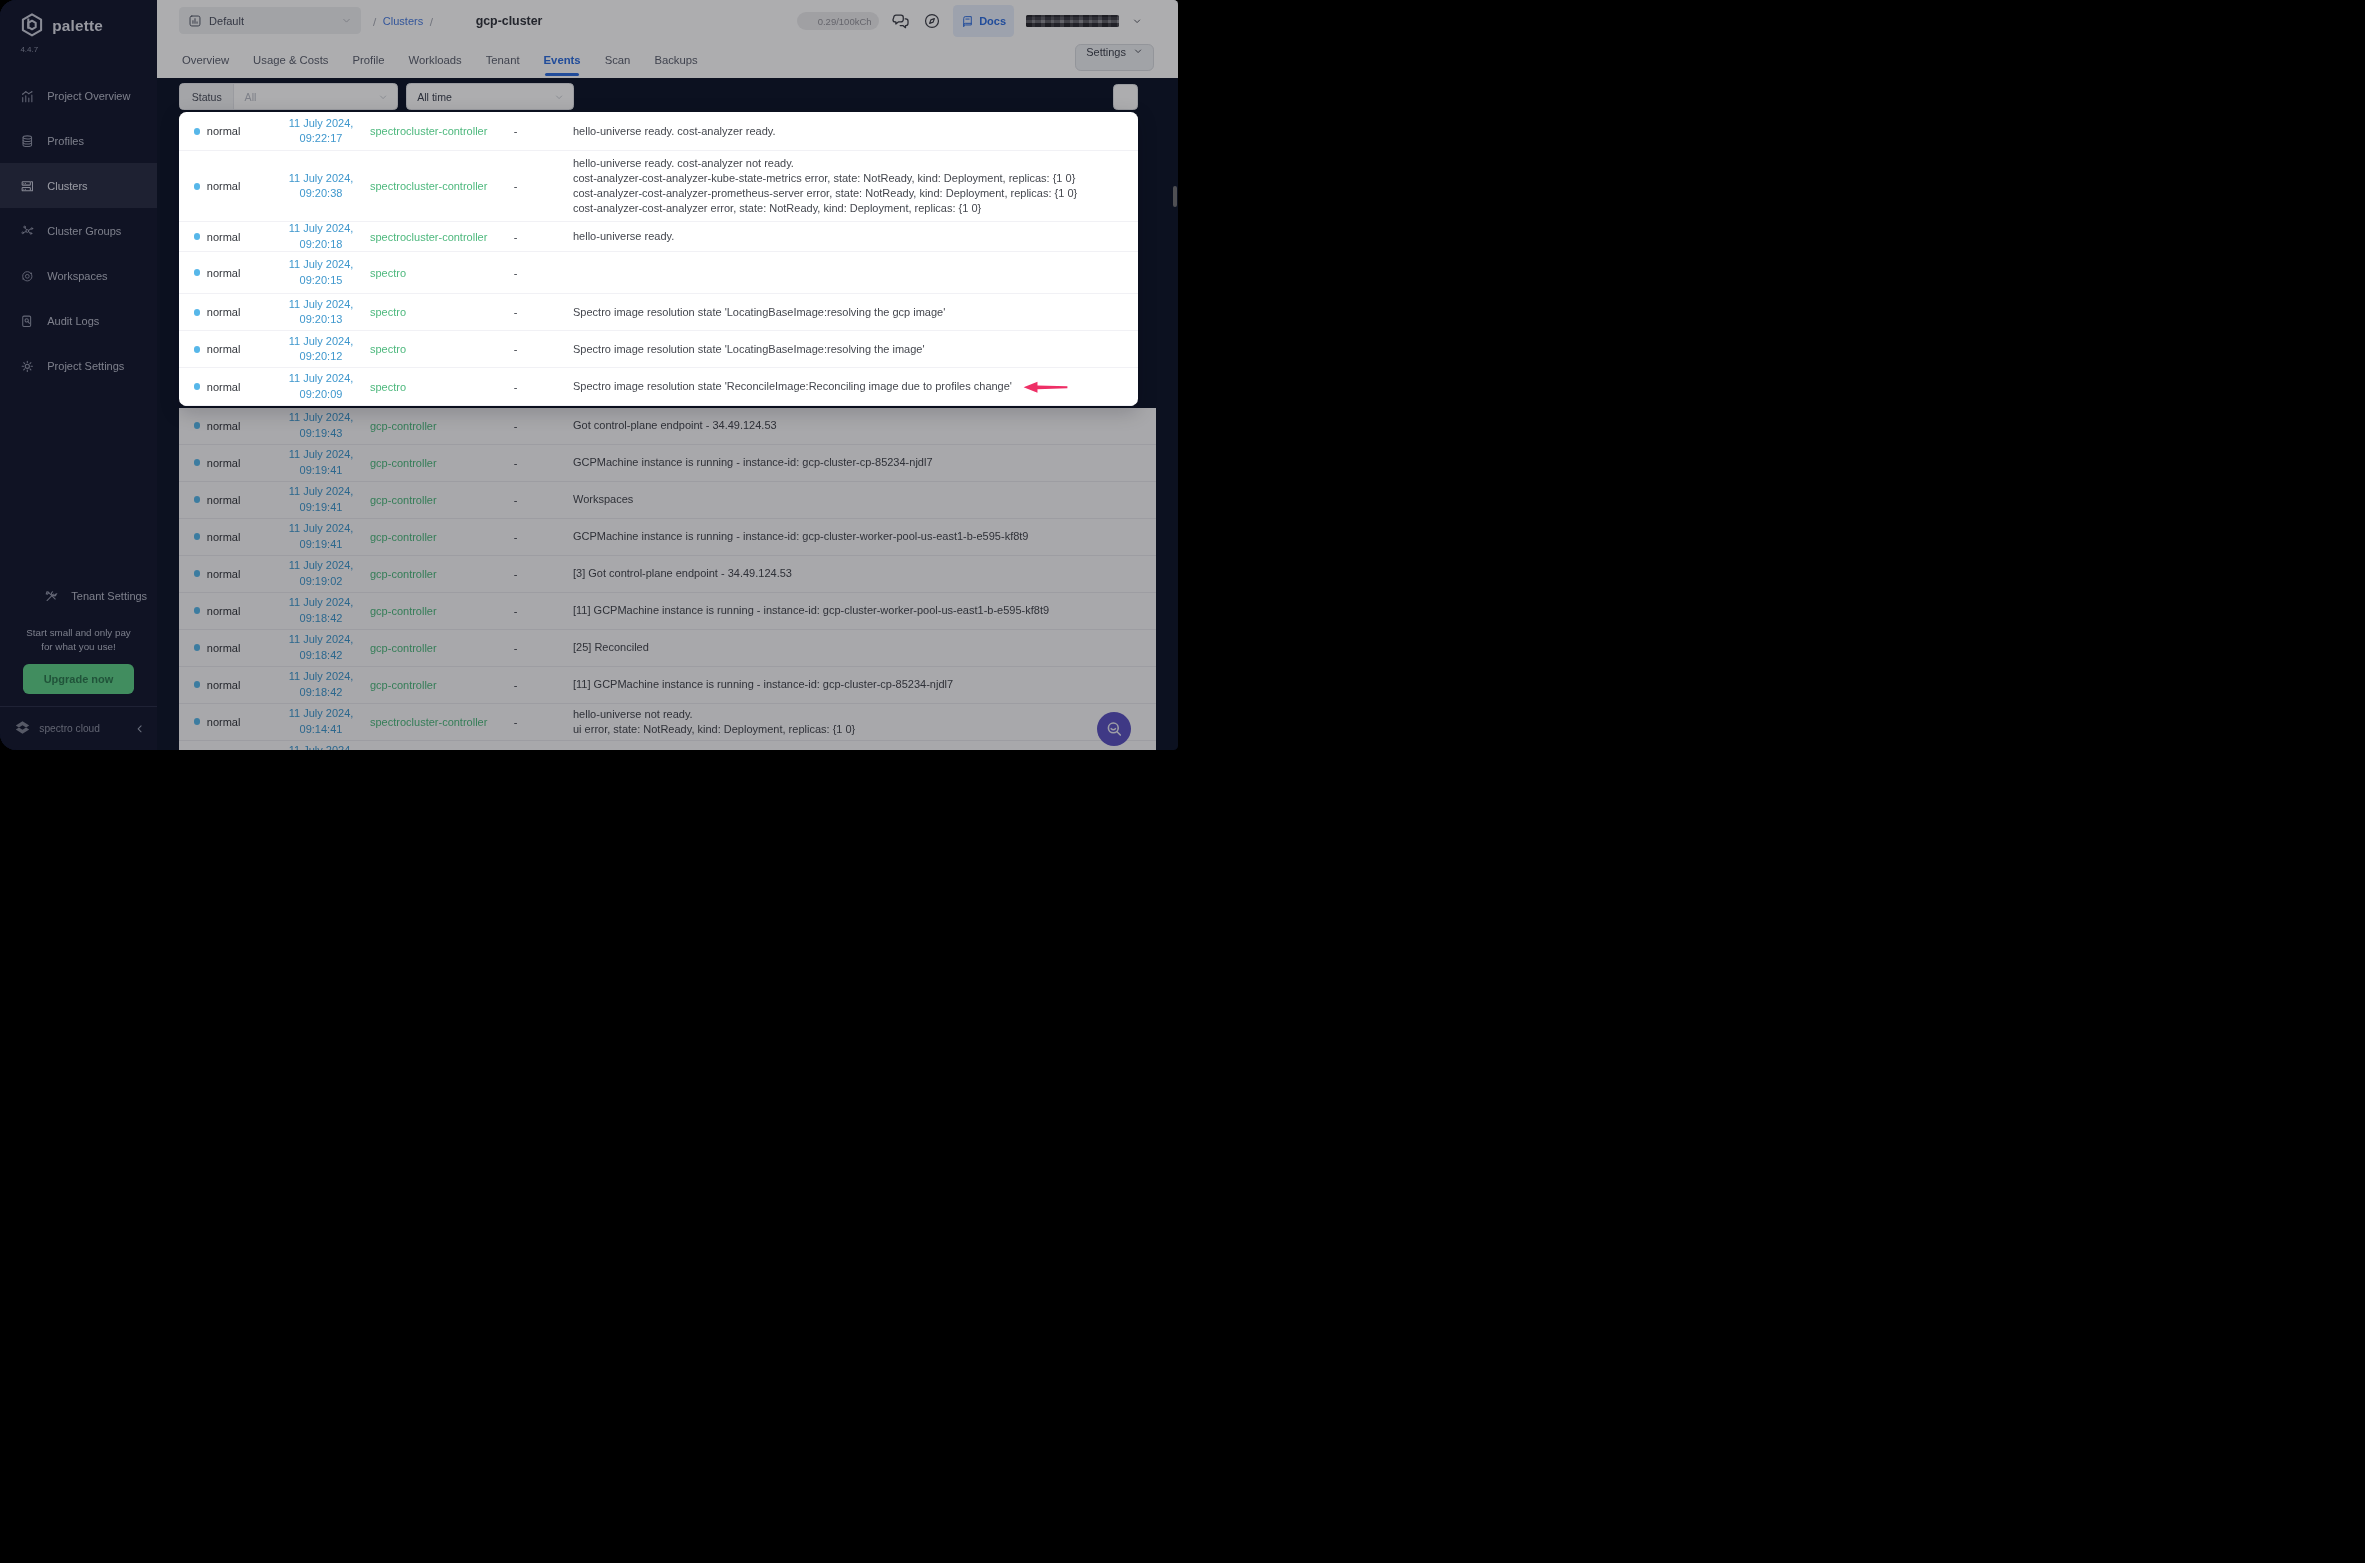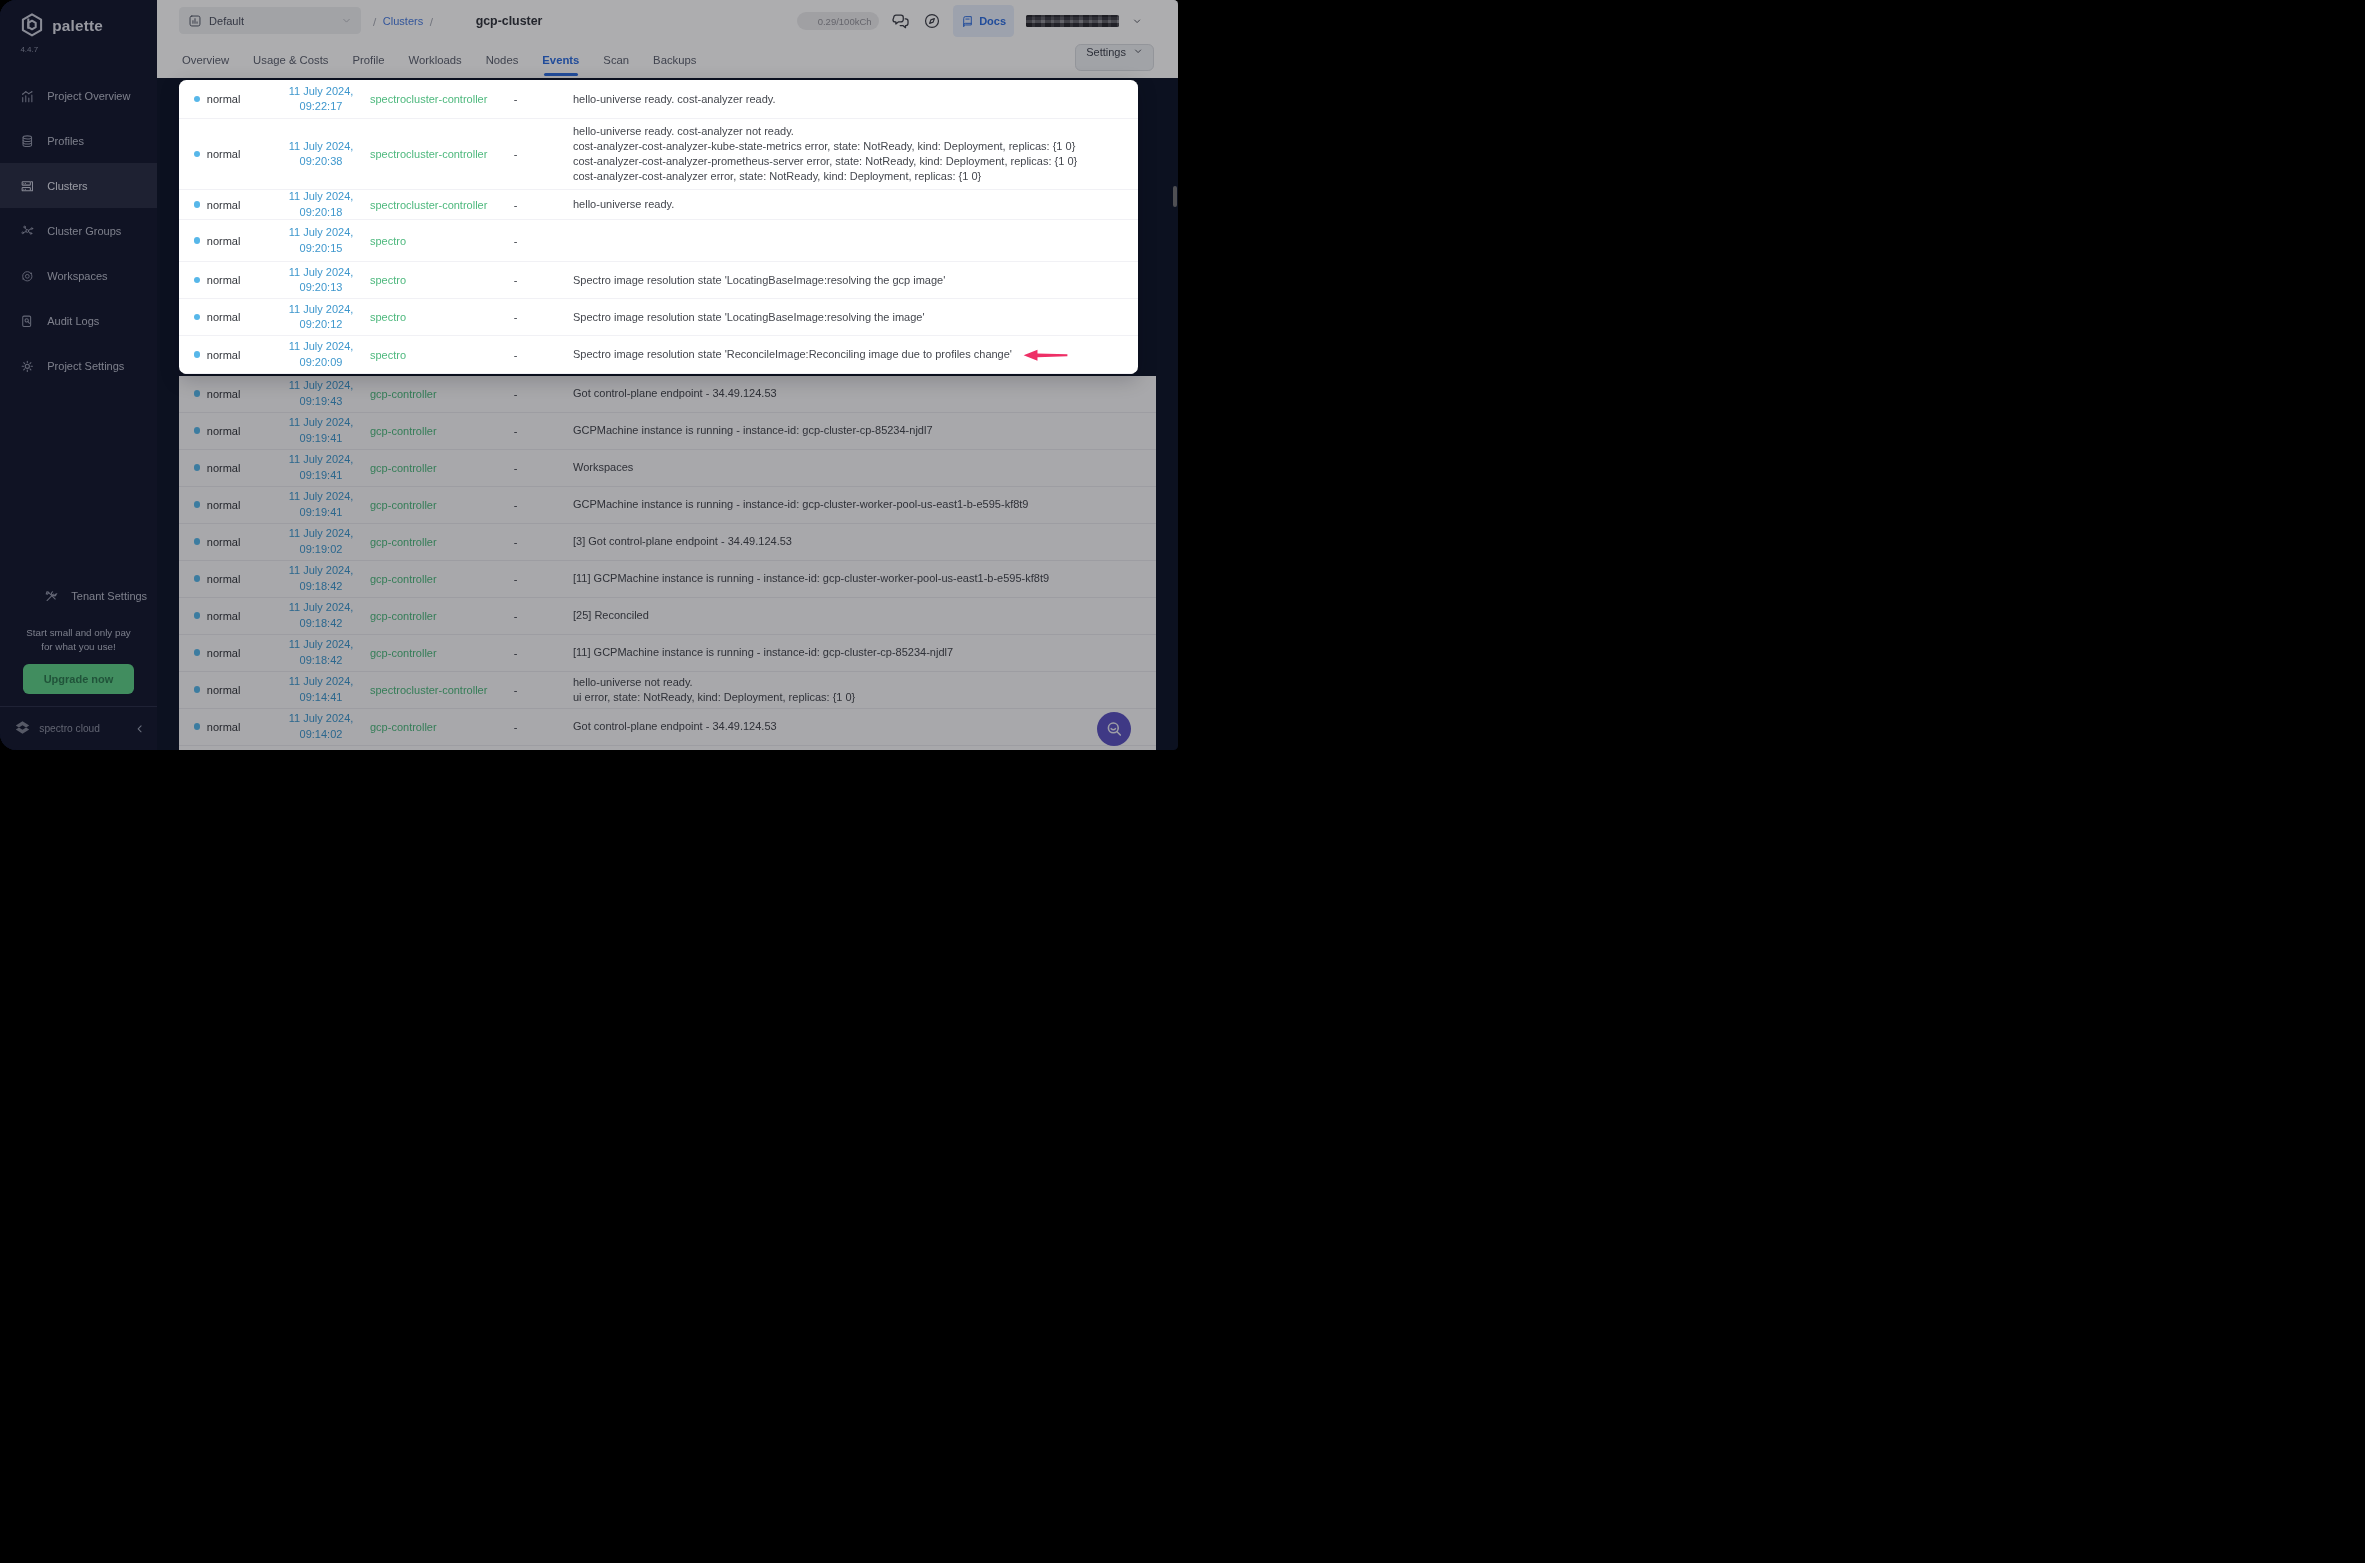--- a/index.html
+++ b/index.html
@@ -287,33 +287,53 @@
         </span>
       </div>
     </div>
 
     <div class="tabsrow">
       <span id="tabs-mount" style="display:flex;gap:24px;">
           <span class="tab">Overview</span>
           <span class="tab">Usage &amp; Costs</span>
           <span class="tab">Profile</span>
           <span class="tab">Workloads</span>
-          <span class="tab">Nodes</span>
+          <span class="tab">Tenant</span>
           <span class="tab active">Events</span>
           <span class="tab">Scan</span>
           <span class="tab">Backups</span>
         </span>
       <button class="settings-btn">
         <span>Settings</span>
         <svg width="10.2" height="10.2" viewBox="0 0 24 24" fill="none" stroke="currentColor" stroke-width="2.1" stroke-linecap="round" stroke-linejoin="round">
             <path d="M6 9.5l6 6 6-6"></path>
           </svg>
       </button>
     </div>
 
+    <div class="filterbar">
+      <div class="combo status">
+        <span class="seg-label">Status</span>
+        <span class="val placeholder">All</span>
+        <span class="chev">
+          <svg width="10.2" height="10.2" viewBox="0 0 24 24" fill="none" stroke="currentColor" stroke-width="2" stroke-linecap="round" stroke-linejoin="round">
+              <path d="M6 9.5l6 6 6-6"></path>
+            </svg>
+        </span>
+      </div>
+      <div class="combo time">
+        <span class="val filled">All time</span>
+        <span class="chev">
+          <svg width="10.2" height="10.2" viewBox="0 0 24 24" fill="none" stroke="currentColor" stroke-width="2" stroke-linecap="round" stroke-linejoin="round">
+              <path d="M6 9.5l6 6 6-6"></path>
+            </svg>
+        </span>
+      </div>
+      <button class="filter-action"></button>
+    </div>
 
     <div class="table-region">
       <div class="card" id="card-rows">
           <div class="row" style="height: 39px;">
             <div class="c-status">
               <span class="dot"></span>
               <span class="st">normal</span>
             </div>
             <div class="c-date">
               <div>11 July 2024,</div>

